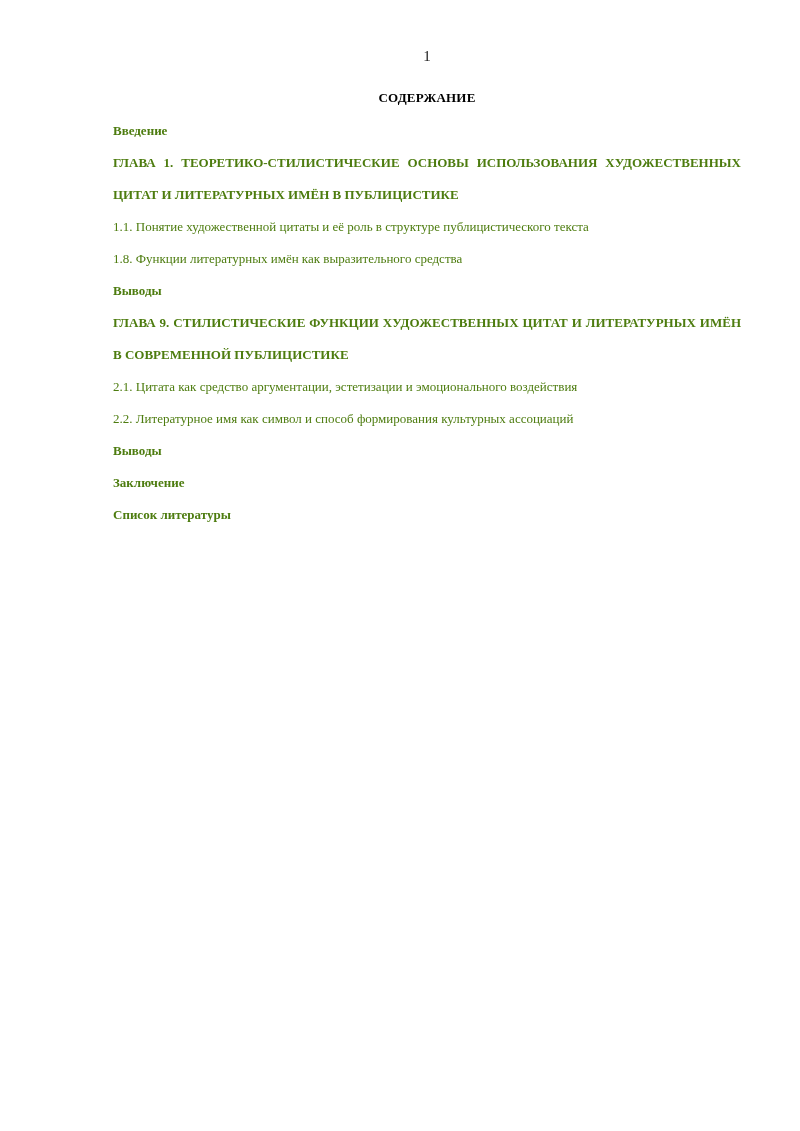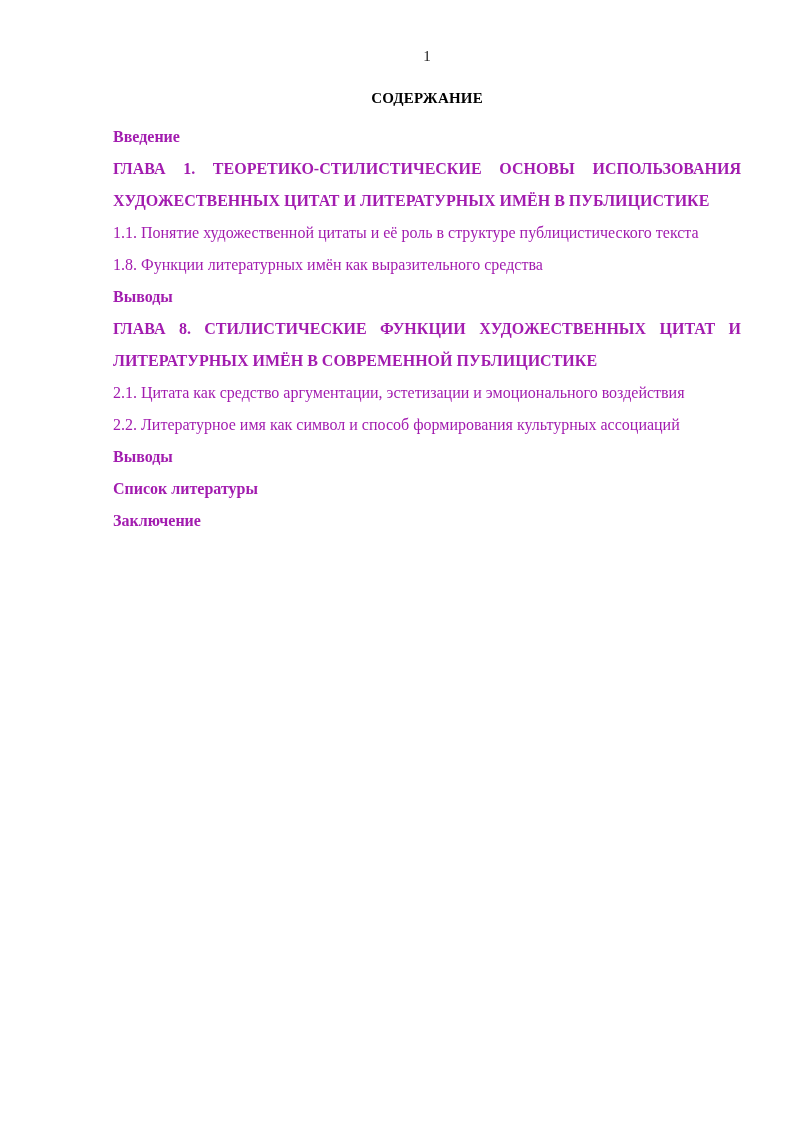--- a/index.html
+++ b/index.html
@@ -31,31 +31,31 @@
     line-height: 24px;
     height: 24px;
     color: #1a1a1a;
   }
   .spacer-after-number {
     height: 14px;
   }
   .doc-title {
     text-align: center;
     font-weight: bold;
-    font-size: 15px;
+    font-size: 13px;
     line-height: 32px;
     letter-spacing: 0.2px;
-    margin-bottom: 7px;
+    margin-bottom: 1px;
   }
   .toc-line {
-    font-size: 16px;
+    font-size: 13px;
     line-height: 32px;
     text-align: justify;
     text-justify: inter-word;
-    color: #a21caf;
+    color: #4d7c0f;
   }
   .toc-line.bold {
     font-weight: bold;
     text-align: left;
   }
   .toc-line.heading {
     font-weight: bold;
     text-align: justify;
     text-justify: inter-word;
   }
@@ -77,23 +77,23 @@
     <div class="spacer-after-number"></div>
 
     <div class="doc-title">СОДЕРЖАНИЕ</div>
 
     <div id="toc-list">
         <div class="toc-line justify-block bold heading">Введение</div>
         <div class="toc-line justify-block bold heading">ГЛАВА 1. ТЕОРЕТИКО-СТИЛИСТИЧЕСКИЕ ОСНОВЫ ИСПОЛЬЗОВАНИЯ ХУДОЖЕСТВЕННЫХ ЦИТАТ И ЛИТЕРАТУРНЫХ ИМЁН В ПУБЛИЦИСТИКЕ</div>
         <div class="toc-line justify-block">1.1. Понятие художественной цитаты и её роль в структуре публицистического текста</div>
         <div class="toc-line justify-block">1.8. Функции литературных имён как выразительного средства</div>
         <div class="toc-line justify-block bold heading">Выводы</div>
-        <div class="toc-line justify-block bold heading">ГЛАВА 8. СТИЛИСТИЧЕСКИЕ ФУНКЦИИ ХУДОЖЕСТВЕННЫХ ЦИТАТ И ЛИТЕРАТУРНЫХ ИМЁН В СОВРЕМЕННОЙ ПУБЛИЦИСТИКЕ</div>
+        <div class="toc-line justify-block bold heading">ГЛАВА 9. СТИЛИСТИЧЕСКИЕ ФУНКЦИИ ХУДОЖЕСТВЕННЫХ ЦИТАТ И ЛИТЕРАТУРНЫХ ИМЁН В СОВРЕМЕННОЙ ПУБЛИЦИСТИКЕ</div>
         <div class="toc-line justify-block">2.1. Цитата как средство аргументации, эстетизации и эмоционального воздействия</div>
         <div class="toc-line justify-block">2.2. Литературное имя как символ и способ формирования культурных ассоциаций</div>
         <div class="toc-line justify-block bold heading">Выводы</div>
+        <div class="toc-line justify-block bold heading">Заключение</div>
         <div class="toc-line justify-block bold heading">Список литературы</div>
-        <div class="toc-line justify-block bold heading">Заключение</div>
       </div>
 
   </div>
 
 </div>
 
 </body></html>

